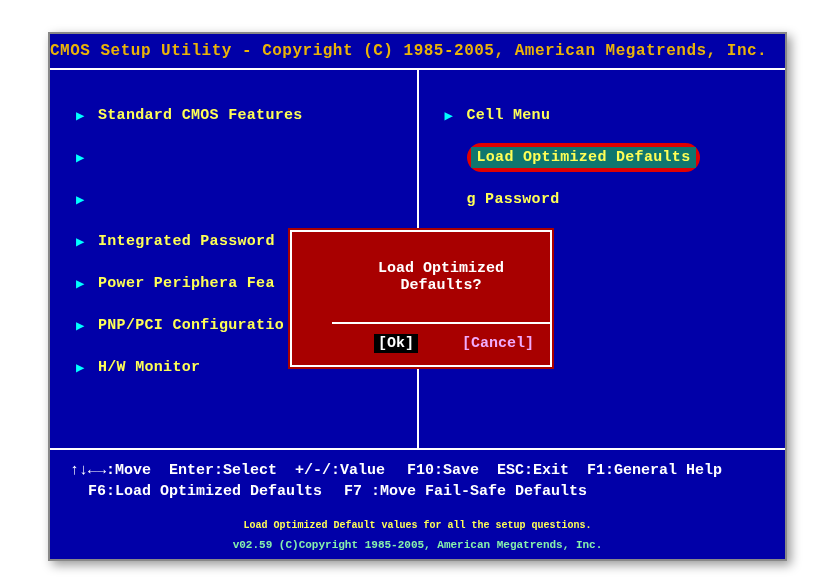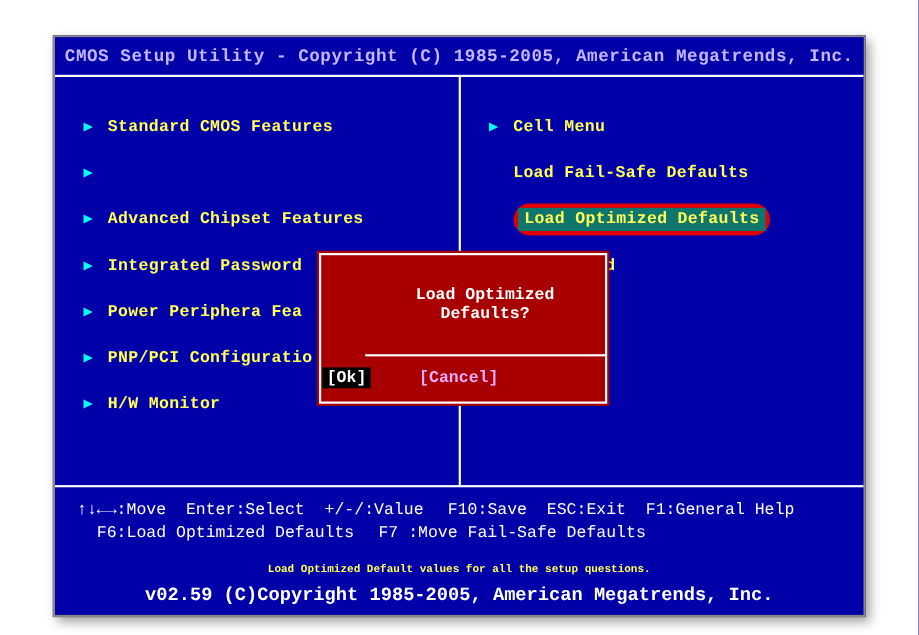--- a/index.html
+++ b/index.html
@@ -1,38 +1,38 @@
 <!DOCTYPE html>
 <html><head>
   <meta charset="utf-8">
   <style>
     * { margin:0; padding:0; box-sizing:border-box; }
     body { background:#fff; font-family:"Courier New",monospace; display:flex; justify-content:center; align-items:flex-start; padding:10px; }
     .screen { width:835px; height:577px; background:#fff; position:relative; padding:20px 26px 26px 26px; }
     .bios { position:absolute; top:22px; left:38px; right:38px; bottom:26px; border:2px solid #888; background:#0100a8; display:flex; flex-direction:column; box-shadow:4px 4px 10px rgba(0,0,0,.4); }
-    .titlebar { background:#0100a8; text-align:center; color:#c4b5fd; font-size:16px; font-weight:bold; padding:8px 0; letter-spacing:.5px; border-bottom:2px solid #fff; }
+    .titlebar { background:#0100a8; color:#eab308; font-size:16px; font-weight:bold; padding:8px 0; letter-spacing:.5px; border-bottom:2px solid #fff; }
     .main { flex:1; display:flex; border-bottom:2px solid #fff; }
     .col { flex:1; padding:24px 14px 14px 26px; }
     .col+.col { border-left:2px solid #fff; }
     .item { display:flex; align-items:center; height:42px; color:#ffff55; font-size:15px; font-weight:bold; letter-spacing:.3px; cursor:pointer; }
     .item.no-arrow .arrow { visibility:hidden; }
     .arrow { color:#00ffff; margin-right:10px; font-size:14px; display:inline-block; width:12px; }
     .highlighted { display:inline-flex; align-items:center; }
     .highlighted .pill { background:#e00000; border:4px solid #e00000; border-radius:16px; padding:2px 0; }
     .highlighted .txt { background:#0f766e; color:#ffff55; padding:2px 6px; }
-    .help { padding:10px 20px 4px; color:#fff; font-size:15px; font-weight:normal; text-align:left; }
+    .help { padding:10px 20px 4px; color:#fff; font-size:15px; font-weight:bold; text-align:left; }
     .help-row { display:flex; gap:22px; padding:2px 0; }
     .help-row .seg { white-space:pre; }
     .help-line2 { padding-left:18px; }
     .hint { text-align:center; color:#ffff55; font-size:10px; font-weight:bold; padding:14px 0 2px; }
-    .copyright { text-align:center; color:#ffffff; font-size:17px; font-weight:bold; padding:6px 0 8px; }
+    .copyright { text-align:center; color:#86efac; font-size:11px; font-weight:bold; padding:6px 0 8px; }
     
     .dialog { position:absolute; top:220px; left:280px; width:262px; background:#a80000; border:2px solid #fff; box-shadow:0 0 0 2px #a80000; }
     .dlg-body { padding:28px 14px; text-align:center; color:#fff; font-size:15px; font-weight:bold; border-bottom:2px solid #fff;margin-left:40px; }
-    .dlg-btns { display:flex; justify-content:flex-start; gap:40px; padding:10px 1px 12px; }
+    .dlg-btns { display:flex; justify-content:flex-end; gap:40px; padding:10px 12px 12px; }
     .dbtn { color:#f0abfc; font-size:15px; font-weight:bold; padding:1px 4px; cursor:pointer; }
     .dbtn.sel { background:#000; color:#fff; }
   </style>
 </head>
 <body>
 
 <div class="screen">
   <div class="bios">
     <div class="titlebar">CMOS Setup Utility - Copyright (C) 1985-2005, American Megatrends, Inc.</div>
 
@@ -40,21 +40,20 @@
       <div class="col" id="left-col">
           <div class="item">
             <span class="arrow">▶</span>
             <span>Standard CMOS Features</span>
           </div>
           <div class="item">
             <span class="arrow">▶</span>
           </div>
           <div class="item">
             <span class="arrow">▶</span>
-            <span>Advanced Chipset Features</span>
           </div>
           <div class="item">
             <span class="arrow">▶</span>
             <span>Integrated Password</span>
           </div>
           <div class="item">
             <span class="arrow">▶</span>
             <span>Power Periphera Fea</span>
           </div>
           <div class="item">
@@ -63,24 +62,20 @@
           </div>
           <div class="item">
             <span class="arrow">▶</span>
             <span>H/W Monitor</span>
           </div>
         </div>
       <div class="col" id="right-col">
           <div class="item">
             <span class="arrow">▶</span>
             <span>Cell Menu</span>
-          </div>
-          <div class="item no-arrow">
-            <span class="arrow">▶</span>
-            <span>Load Fail-Safe Defaults</span>
           </div>
           <div class="item no-arrow">
             <span class="arrow">▶</span>
             <span class="highlighted">
               <span class="pill"><span class="txt">Load Optimized Defaults</span></span>
             </span>
           </div>
           <div class="item no-arrow">
             <span class="arrow">▶</span>
             <span>g Password</span>

